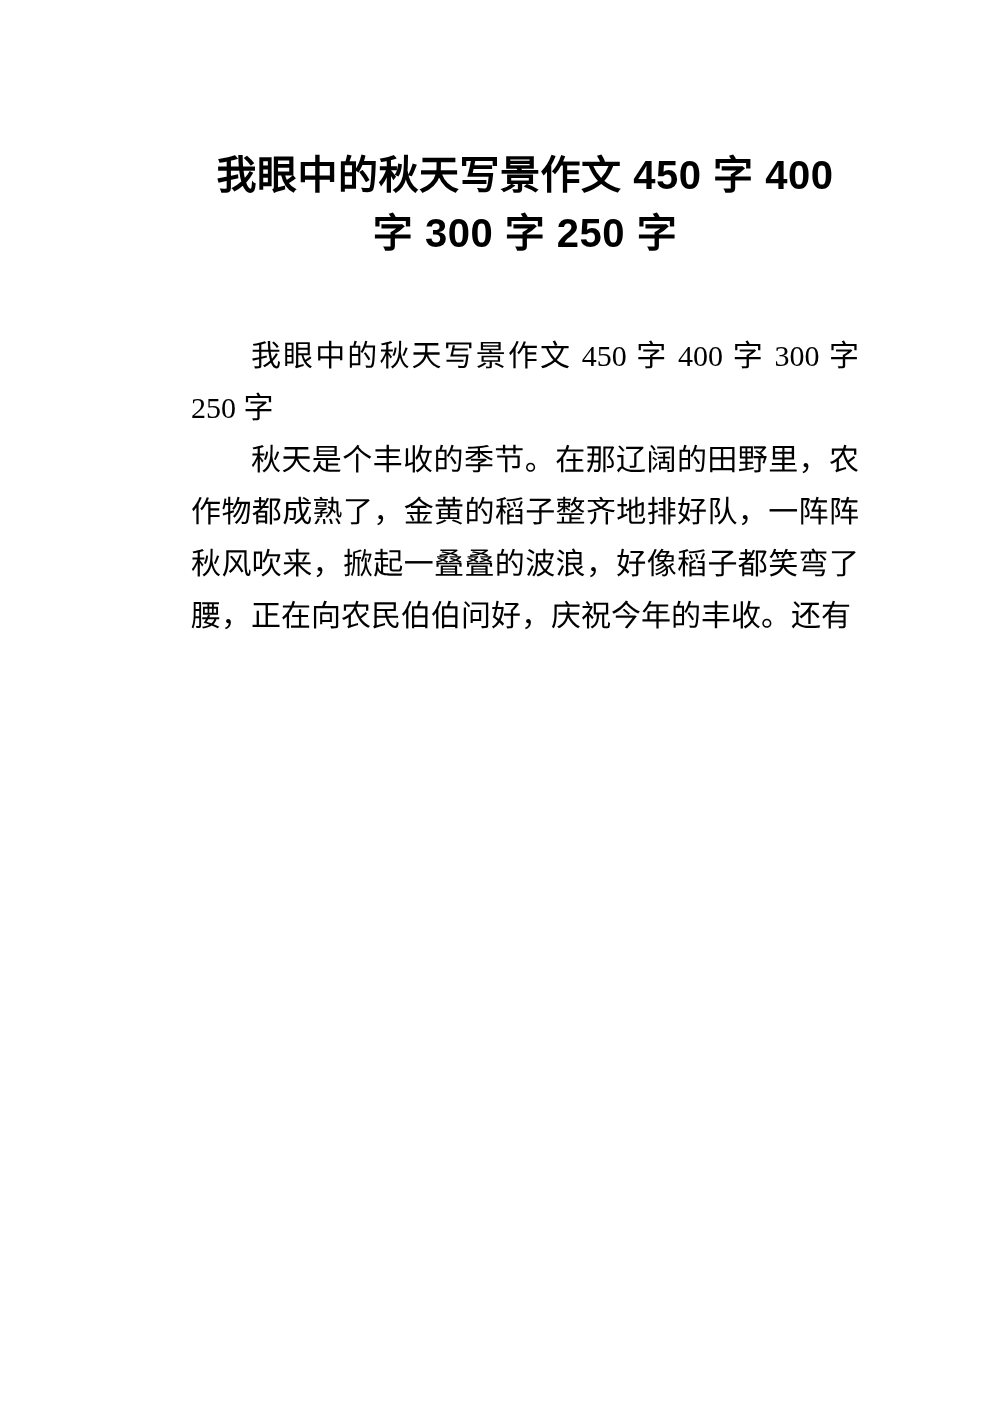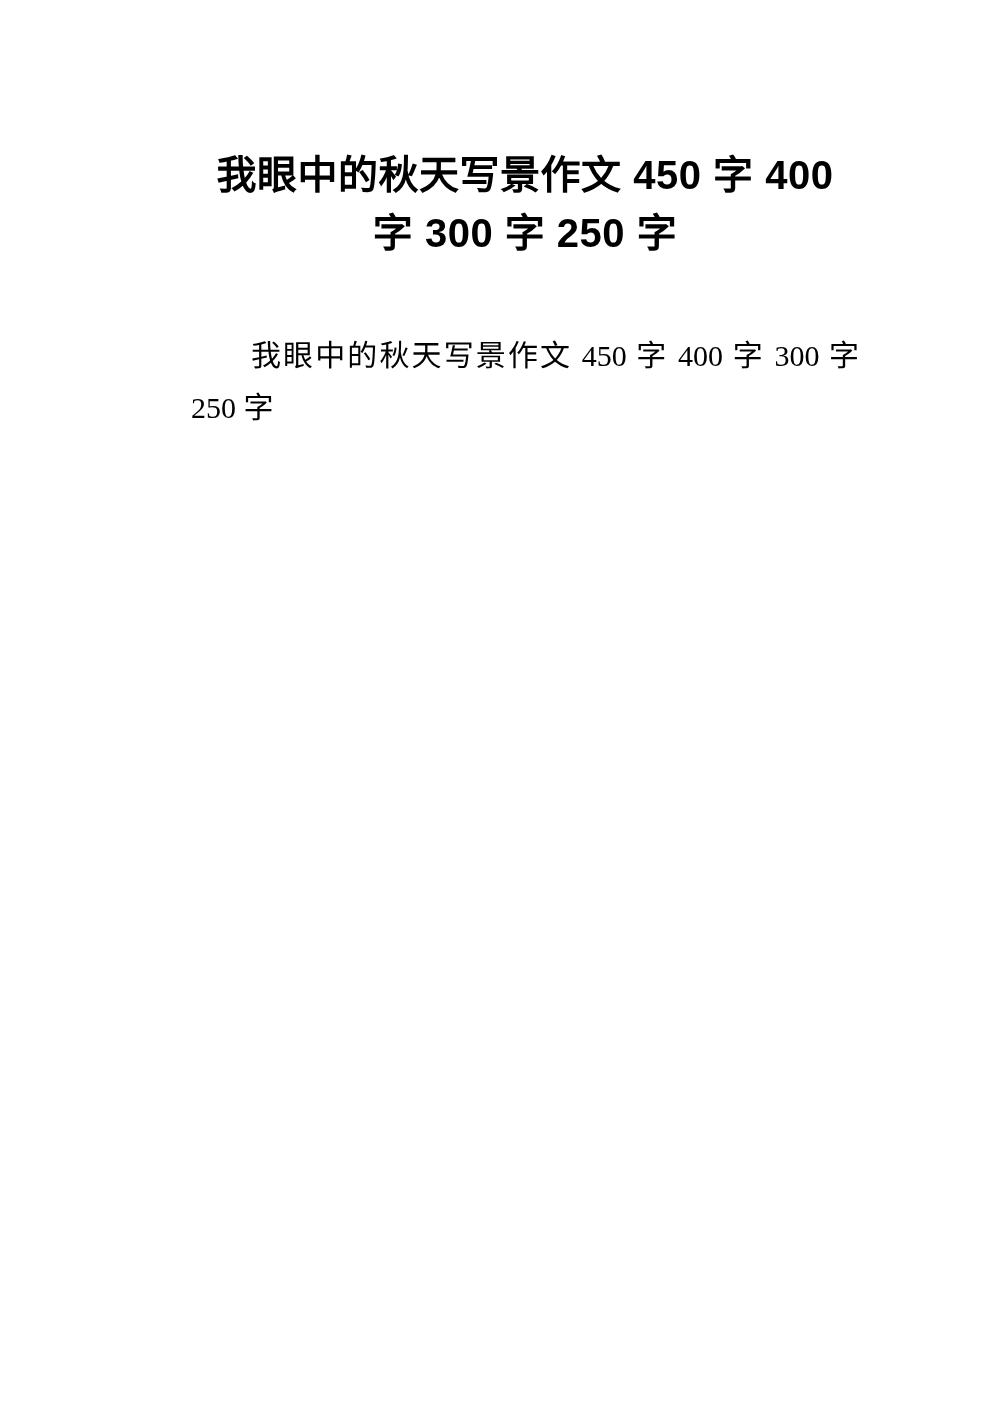--- a/index.html
+++ b/index.html
@@ -38,14 +38,15 @@
   }
 </style>
 </head>
 <body>
 
 <div class="page">
   <h1 class="title">我眼中的秋天写景作文 450 字 400 字 300 字 250 字</h1>
 
   <div class="body-text">
     <p>我眼中的秋天写景作文 450 字 400 字 300 字 250 字</p>
+    <p>秋天是个丰收的季节。在那辽阔的田野里，农作物都成熟了，金黄的稻子整齐地排好队，一阵阵秋风吹来，掀起一叠叠的波浪，好像稻子都笑弯了腰，正在向农民伯伯问好，庆祝今年的丰收。还有</p>
   </div>
 </div>
 
 </body></html>

